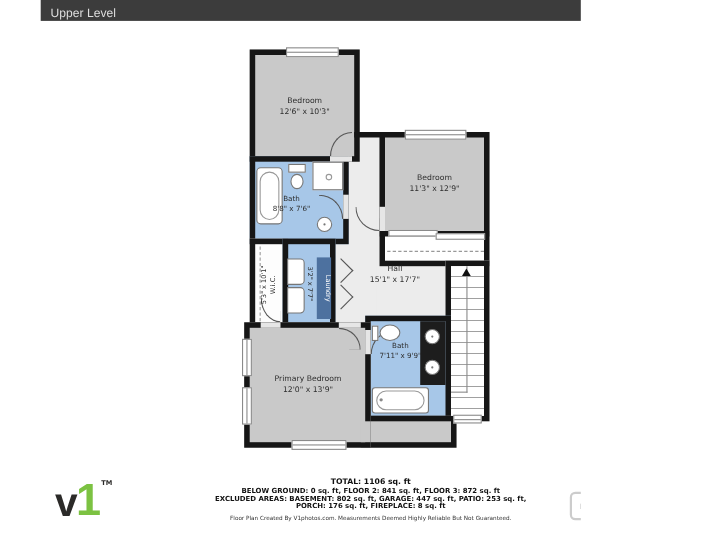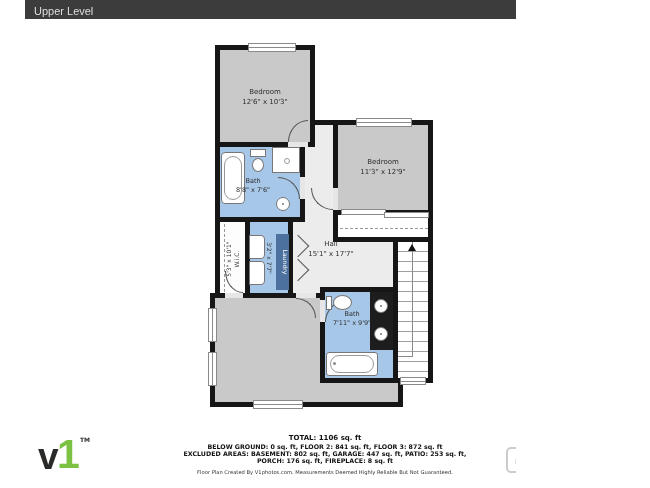--- a/index.html
+++ b/index.html
@@ -1,17 +1,17 @@
 <!DOCTYPE html>
 <html><head>
 <meta charset="utf-8">
 <style>
   html,body{margin:0;padding:0;background:#fff;}
   #canvas{position:relative;width:516px;height:488px;background:#fff;overflow:hidden;
-          font-family:"DejaVu Sans",sans-serif;}
+          font-family:"DejaVu Sans",sans-serif;margin-left:12px;}
   
   .hdr{position:absolute;left:25px;top:0;width:625px;height:19px;background:#3c3c3c;}
   .hdr span{display:inline-block;padding-left:9px;line-height:19px;font-size:11px;color:#dfdfdf;
             font-family:"Liberation Sans",sans-serif;}
   
   .hall{position:absolute;background:#ececec;z-index:1;}
   .room{position:absolute;border:5px solid #161616;box-sizing:border-box;z-index:2;}
   .wallseg{position:absolute;background:#161616;z-index:2;}
   .patch{position:absolute;z-index:3;}
   .lbl{position:absolute;z-index:6;font-size:7px;line-height:1.4;color:#2d2d2d;text-align:center;}
@@ -166,27 +166,31 @@
   <div class="lbl rot" style="left:204px;top:251px;width:58px;height:16px;font-size:6px;transform:rotate(-90deg);">
     <span>5'3" x 10'1"</span>
     <span>W.i.C.</span>
   </div>
   <div class="lbl rot" style="left:242px;top:253px;width:52px;height:10px;font-size:6px;transform:rotate(90deg);">
     <span>3'2" x 7'7"</span>
   </div>
   <div class="lbl rot" style="left:249px;top:256px;width:68px;height:12px;font-size:6px;color:#ffffff;transform:rotate(90deg);">
     <span>Laundry</span>
   </div>
-  <div class="lbl" style="left:296px;top:240px;width:70px;">
+  <div class="lbl" style="left:312px;top:240px;width:70px;">
     <span>Hall</span>
     <span>15'1" x 17'7"</span>
   </div>
   <div class="lbl" style="left:321px;top:310px;width:62px;font-size:6.5px;">
     <span>Bath</span>
     <span>7'11" x 9'9"</span>
+  </div>
+  <div class="lbl" style="left:210px;top:340px;width:116px;">
+    <span>Primary Bedroom</span>
+    <span>12'0" x 13'9"</span>
   </div>
 
   <div class="foot">
     <div class="t">TOTAL: 1106 sq. ft</div>
     <div class="l">BELOW GROUND: 0 sq. ft, FLOOR 2: 841 sq. ft, FLOOR 3: 872 sq. ft</div>
     <div class="l">EXCLUDED AREAS: BASEMENT: 802 sq. ft, GARAGE: 447 sq. ft, PATIO: 253 sq. ft,</div>
     <div class="l">PORCH: 176 sq. ft, FIREPLACE: 8 sq. ft</div>
     <div class="d">Floor Plan Created By V1photos.com. Measurements Deemed Highly Reliable But Not Guaranteed.</div>
   </div>
 

